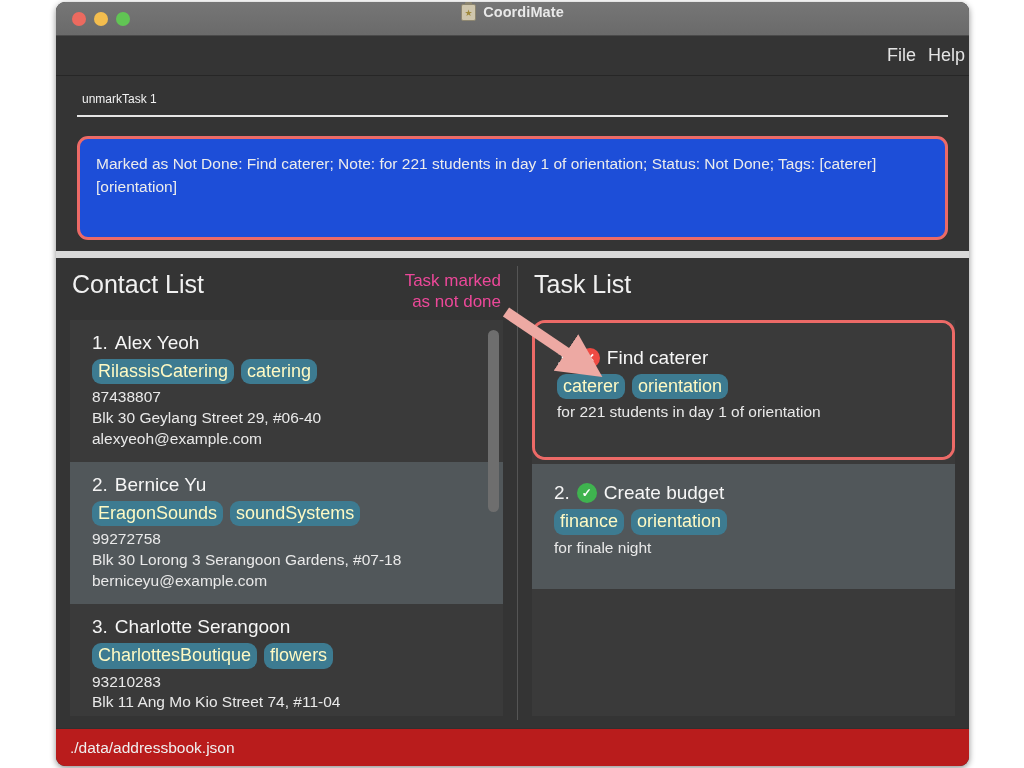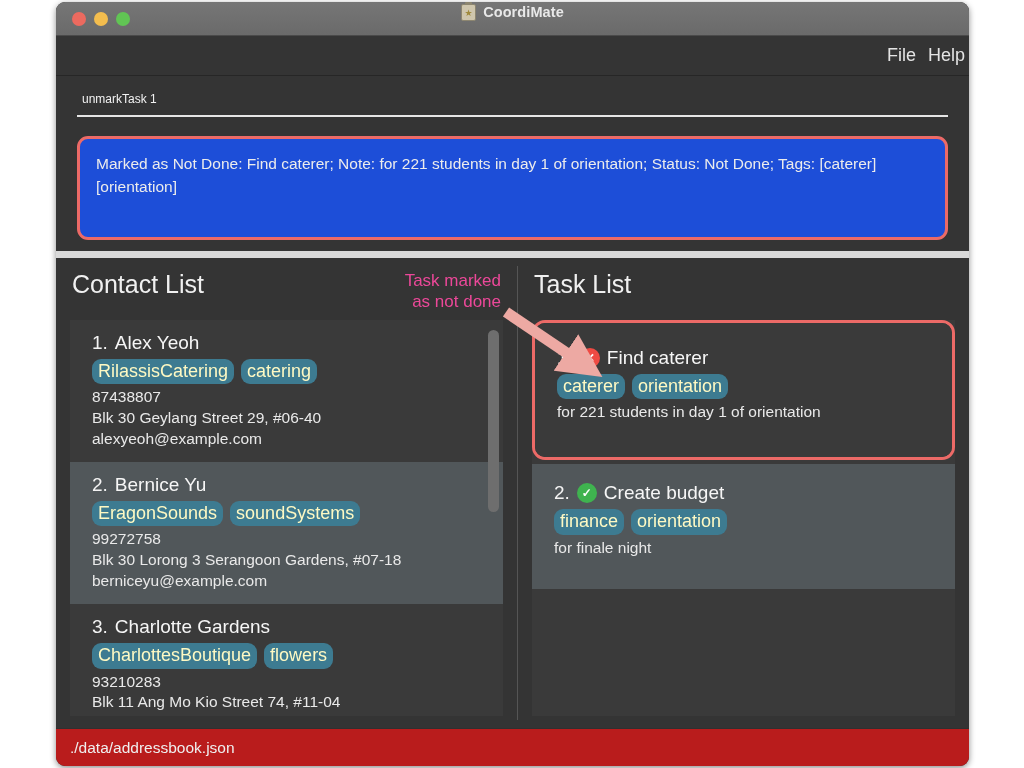--- a/index.html
+++ b/index.html
@@ -351,21 +351,21 @@
             <span class="tag">soundSystems</span>
           </div>
           <div class="card-line">99272758</div>
           <div class="card-line">Blk 30 Lorong 3 Serangoon Gardens, #07-18</div>
           <div class="card-line">berniceyu@example.com</div>
         </div>
 
         <div class="card">
           <div class="card-headline">
             <span class="card-index">3.</span>
-            <span class="card-name">Charlotte Gardens</span>
+            <span class="card-name">Charlotte Serangoon</span>
           </div>
           <div class="tag-row">
             <span class="tag">CharlottesBoutique</span>
             <span class="tag">flowers</span>
           </div>
           <div class="card-line">93210283</div>
           <div class="card-line">Blk 11 Ang Mo Kio Street 74, #11-04</div>
         </div>
 
         <div class="scrollbar-track">

